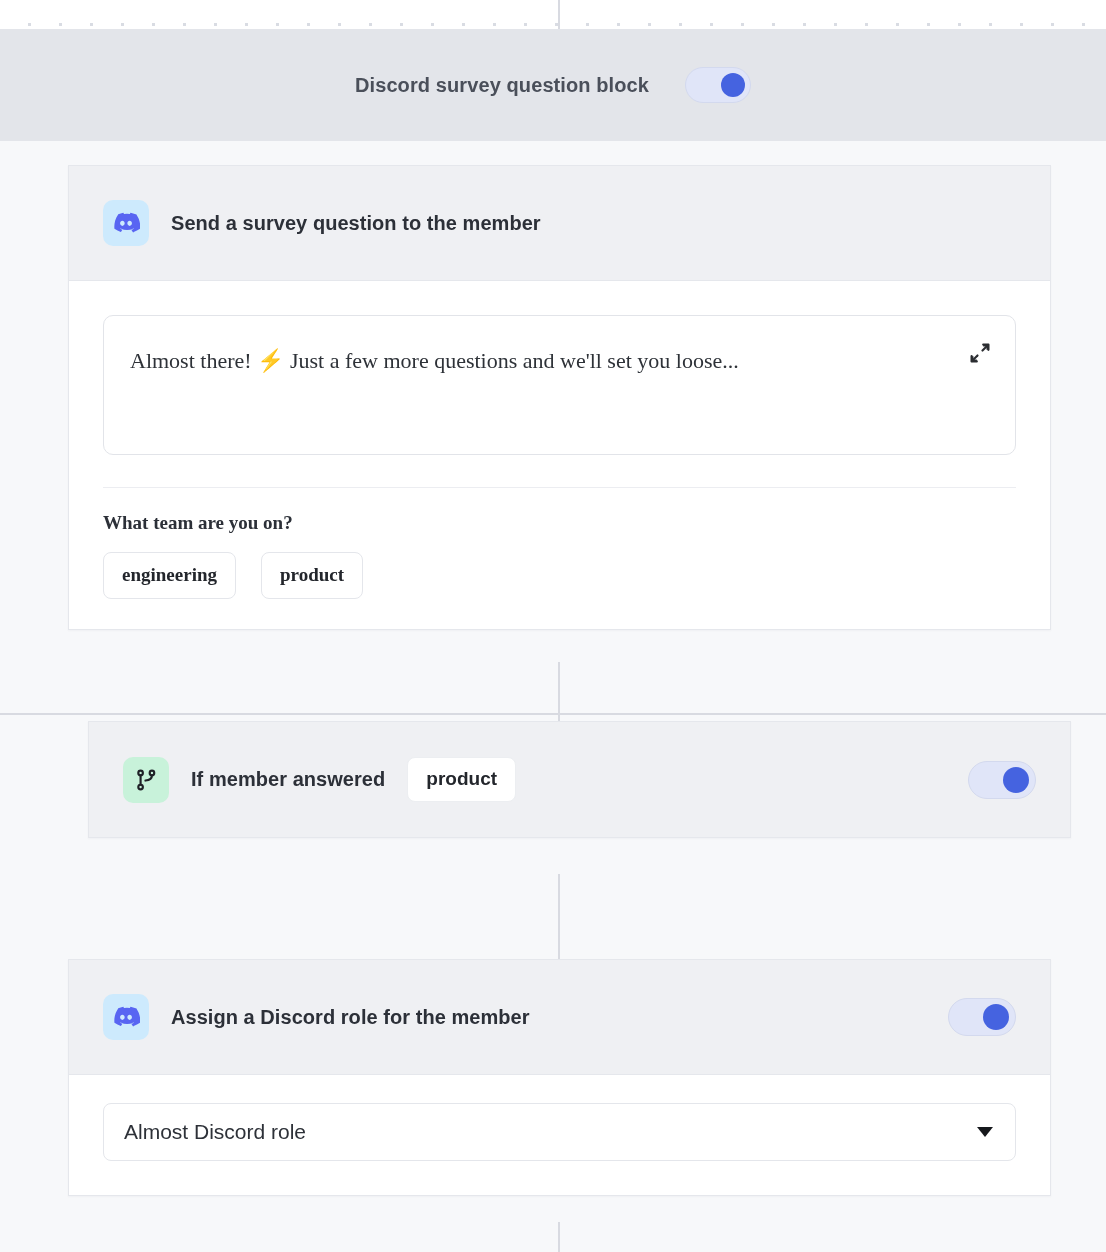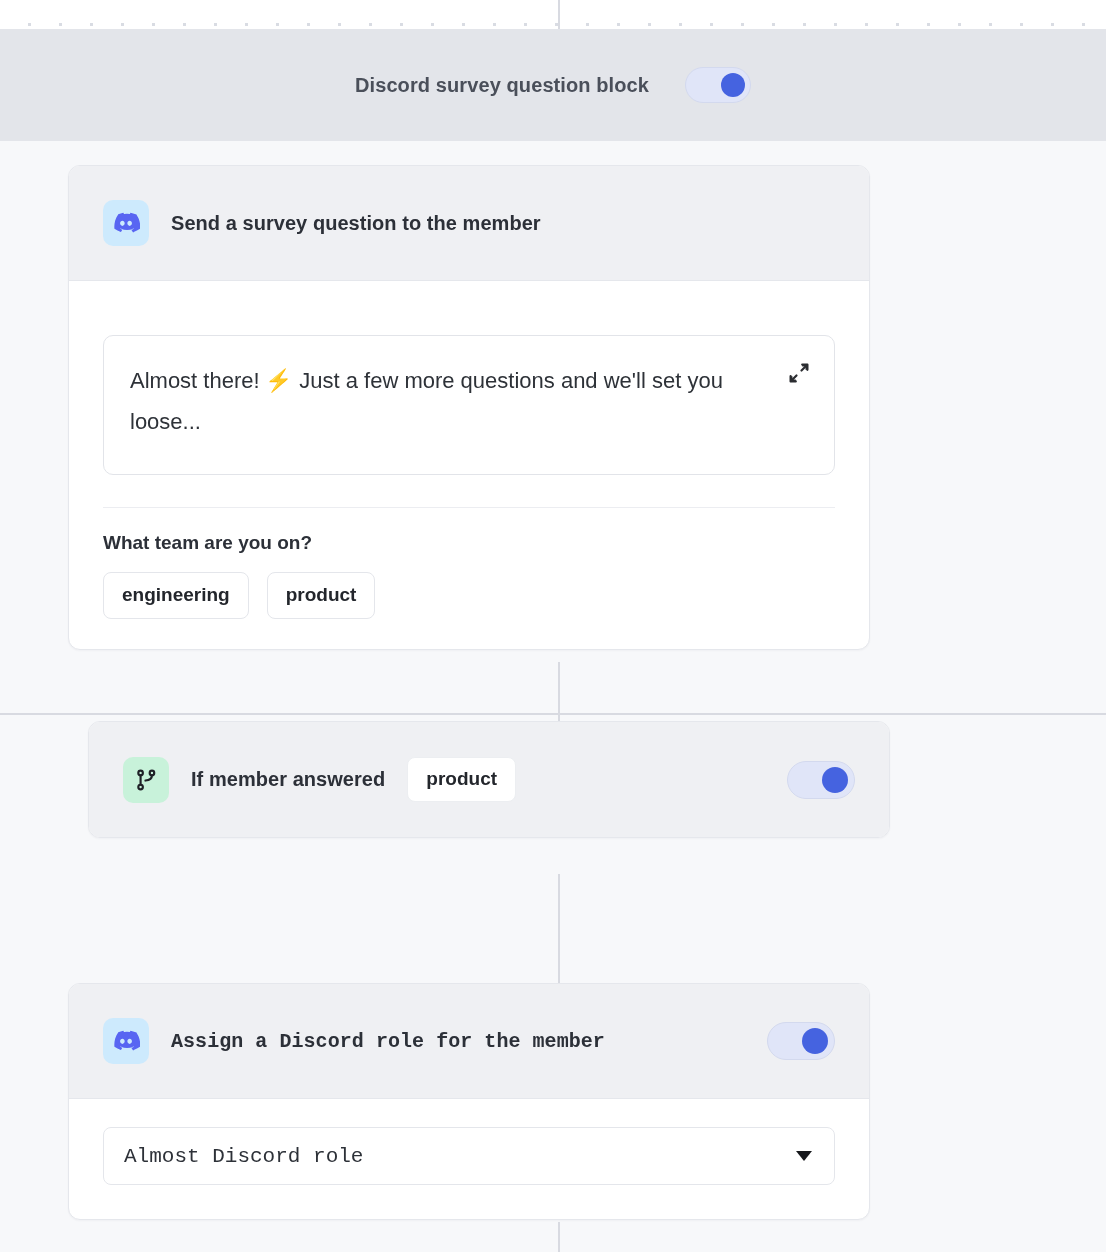--- a/index.html
+++ b/index.html
@@ -92,24 +92,24 @@
   }
   .toggle.sm {
     width: 68px; height: 38px; border-radius: 19px;
   }
   .toggle.sm .knob { width: 26px; height: 26px; right: 6px; }
 
   
   .card {
     position: absolute;
     left: 68px;
-    width: 802px;
+    width: 983px;
     background: #ffffff;
     border: 1px solid #e5e7ec;
-    border-radius: 12px;
+    border-radius: 0;
     overflow: hidden;
     box-shadow: 0 1px 2px rgba(25,30,50,.035);
   }
   .card-head {
     background: #eff0f3;
     border-bottom: 1px solid #e5e7ec;
     height: 115px;
     display: flex;
     align-items: center;
     padding: 0 34px;
@@ -130,21 +130,21 @@
     border-radius: 10px;
     display: flex;
     align-items: center;
     justify-content: center;
     flex: none;
   }
   .icon-tile.discord { background: #cdeafd; }
   .icon-tile.branch  { background: #c8f2da; }
 
   
-  .card-body { padding: 54px 34px 30px 34px; }
+  .card-body { padding: 34px 34px 30px 34px; font-family: Liberation Serif, serif; }
 
   .message-box {
     position: relative;
     border: 1px solid #e2e4e9;
     border-radius: 10px;
     background: #fff;
     padding: 24px 70px 26px 26px;
     min-height: 140px;
   }
   .message-text {
@@ -171,21 +171,21 @@
   .question-label {
     margin-top: 24px;
     font-size: 19px;
     font-weight: 700;
     color: #2c3038;
   }
 
   .chips {
     margin-top: 18px;
     display: flex;
-    gap: 18px;
+    gap: 25px;
     flex-wrap: wrap;
   }
   .chip {
     border: 1px solid #e4e6eb;
     border-radius: 8px;
     background: #fff;
     padding: 10px 18px;
     font-size: 19px;
     font-weight: 700;
     color: #23262c;
@@ -307,21 +307,21 @@
       </span>
       <span class="card-title">If member answered</span>
       <span class="cond-pill">product</span>
       <span class="spacer"></span>
       <div class="toggle sm">
         <span class="knob"></span>
       </div>
     </div>
   </div>
 
-  <div class="card" style="top:983px;font-family:Liberation Mono, monospace;">
+  <div class="card" style="top:959px;">
     <div class="card-head">
       <span class="icon-tile discord">
         <svg width="28" height="28" viewBox="0 0 24 24" aria-hidden="true">
           <path fill="#5865f2" d="M20.3 4.6A18 18 0 0 0 15.9 3.2a.07.07 0 0 0-.07.03c-.19.34-.4.78-.55 1.13a16.6 16.6 0 0 0-4.97 0c-.15-.36-.37-.79-.56-1.13a.07.07 0 0 0-.07-.03A18 18 0 0 0 5.3 4.6a.06.06 0 0 0-.03.03C2.47 8.8 1.7 12.9 2.08 16.93a.08.08 0 0 0 .03.05 18.2 18.2 0 0 0 5.45 2.75c.03 0 .06 0 .08-.03.42-.57.79-1.17 1.11-1.8a.07.07 0 0 0-.04-.1 12 12 0 0 1-1.7-.81.07.07 0 0 1 0-.12l.34-.26a.07.07 0 0 1 .07 0 12.9 12.9 0 0 0 10.97 0 .07.07 0 0 1 .07 0l.34.27a.07.07 0 0 1 0 .11c-.54.32-1.11.58-1.71.81a.07.07 0 0 0-.4.1c.33.63.7 1.23 1.11 1.8a.07.07 0 0 0 .8.03 18.1 18.1 0 0 0 5.46-2.75.07.07 0 0 0 .03-.05c.45-4.66-.76-8.73-3.2-12.3a.06.06 0 0 0-.03-.03ZM8.9 14.48c-1.07 0-1.96-.98-1.96-2.19 0-1.2.87-2.19 1.96-2.19 1.1 0 1.98 1 1.96 2.2 0 1.2-.87 2.18-1.96 2.18Zm6.23 0c-1.08 0-1.96-.98-1.96-2.19 0-1.2.86-2.19 1.96-2.19 1.1 0 1.98 1 1.96 2.2 0 1.2-.86 2.18-1.96 2.18Z"></path>
         </svg>
       </span>
       <span class="card-title">Assign a Discord role for the member</span>
       <span class="spacer"></span>
       <div class="toggle sm">
         <span class="knob"></span>

